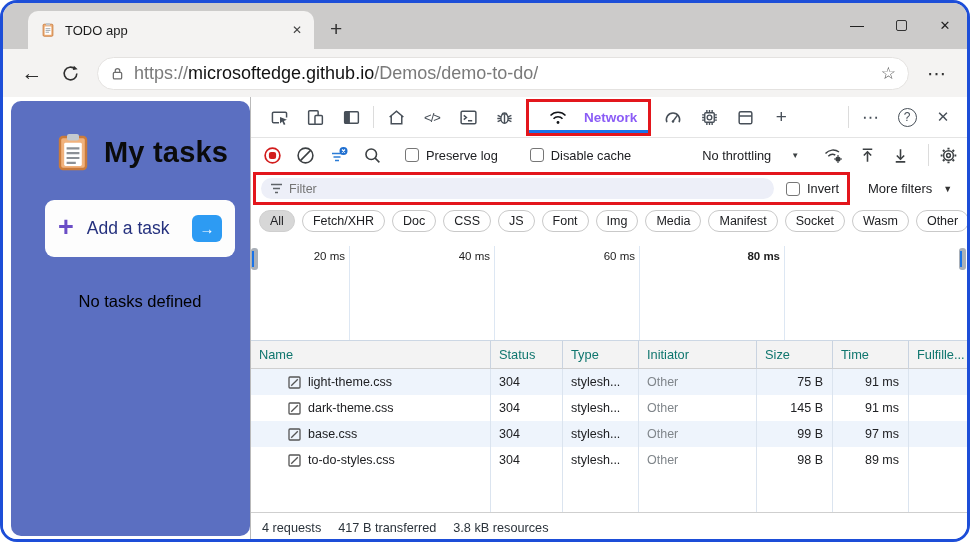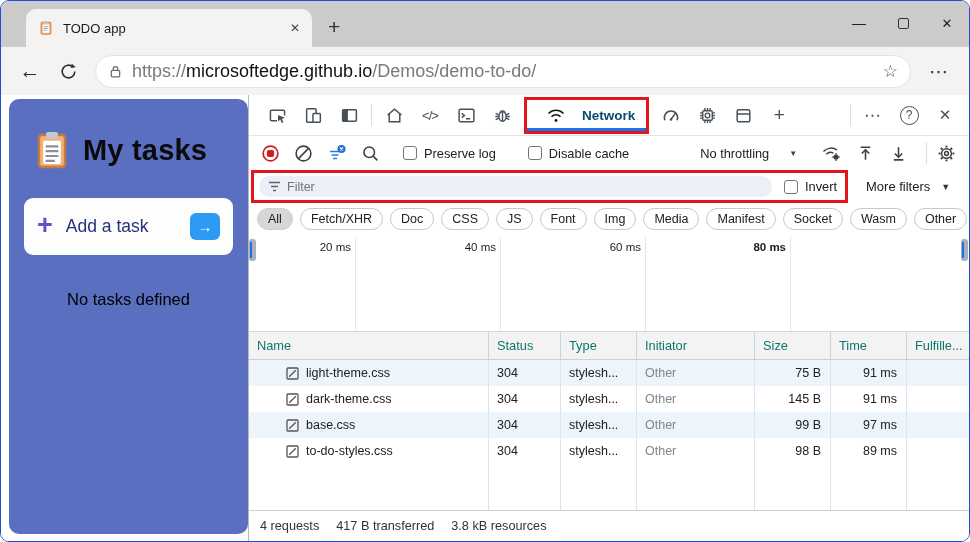--- a/index.html
+++ b/index.html
@@ -1,19 +1,19 @@
 <!DOCTYPE html>
 <html><head>
 <meta charset="utf-8">
 <style>
   * { margin:0; padding:0; box-sizing:border-box; }
   html,body { background:#fff; font-family:"Liberation Sans", sans-serif; }
   .window {
     position:relative; width:970px; height:542px;
-    border:1px solid #1d4ed8; border-radius:9px; overflow:hidden;
+    border:3px solid #1d4ed8; border-radius:17px; overflow:hidden;
     background:#fff;
   }
   
   .tabstrip { height:46px; background:#cccbca; display:flex; align-items:flex-end; }
   .tab {
     margin-left:25px; width:286px; height:38px; background:#f4f3f2;
     border-radius:10px 10px 0 0; display:flex; align-items:center;
     padding:0 12px; gap:9px; font-size:13px; color:#1b1b1b;
   }
   .tab-close { margin-left:auto; font-size:12px; color:#444; cursor:default; }
@@ -33,21 +33,21 @@
   }
   .urltext { font-size:18px; color:#7a7a7a; white-space:nowrap; overflow:hidden; }
   .urltext .host { color:#111; }
   .star { margin-left:auto; font-size:17px; color:#555; }
   .browser-menu { font-size:19px; color:#333; width:36px; text-align:center; letter-spacing:1px; }
   
   .content { display:flex; height:446px; }
   .page { width:247px; background:#fff; position:relative; }
   .todo-panel {
     position:absolute; left:8px; top:4px; right:0; bottom:7px;
-    background:#5b6fc1; border-radius:10px;
+    background:#5b6fc1; border-radius:10px;padding-left:19px;
   }
   .todo-head { display:flex; align-items:center; gap:13px; padding:30px 14px 0 25px; }
   .todo-title { font-size:29px; font-weight:700; color:#0b0b0b; letter-spacing:0.2px; }
   .add-card {
     margin:27px 15px 0 15px; height:57px; background:#fdfdfd; border-radius:9px;
     display:flex; align-items:center; padding:0 13px; gap:13px;
   }
   .add-plus { font-size:27px; font-weight:700; color:#6b4ec6; line-height:1; margin-top:-3px; }
   .add-label { font-size:17.5px; color:#25317e; }
   .add-go {
@@ -61,21 +61,21 @@
   svg { display:block; }
   .dt-tabs { height:41px; display:flex; align-items:center; padding:0 6px 0 10px; border-bottom:1px solid #e4e4e4; }
   .dt-tabs .icon { width:36px; height:34px; }
   .vsep { width:1px; height:22px; background:#dcdcdc; margin:0 4px; }
   .glyph-ico { font-size:15px; font-weight:400; color:#474f58; }
   .elements-glyph { font-size:13px; letter-spacing:-1px; }
   .network-tab {
     position:relative; height:37px; display:flex; align-items:center; gap:8px;
     padding:0 11px; border:3px solid #e3161c; margin:0 4px; background:#fff;
   }
-  .network-tab-label { font-size:13.5px; font-weight:600; color:#0c4a6e; }
+  .network-tab-label { font-size:13.5px; font-weight:600; color:#8b5cf6; }
   .network-underline { position:absolute; left:0; right:0; bottom:0; height:3px; background:#1a73e8; }
   .dt-right { margin-left:auto; display:flex; align-items:center; }
   .help-circle { width:19px; height:19px; border:1.4px solid #474f58; border-radius:50%; font-size:12px; display:flex; align-items:center; justify-content:center; }
   
   .dt-nettoolbar { height:34px; display:flex; align-items:center; padding:0 8px 0 12px; gap:14px;text-align:right; }
   .dt-nettoolbar .icon { width:30px; height:28px; }
   .cb { width:14px; height:14px; border:1.4px solid #767676; border-radius:3px; background:#fff; flex:none; }
   .cb-group { display:flex; align-items:center; gap:7px; margin:0 9px; }
   .cb-label { font-size:12.8px; color:#202124; white-space:nowrap; }
   .throttle { display:flex; align-items:center; gap:20px; margin:0 10px 0 8px; }
@@ -97,21 +97,21 @@
   .more-filters-label { font-size:13px; color:#202124; white-space:nowrap; }
   .dd-arrow-dark { font-size:9px; color:#333; }
   
   .dt-typerow { height:32px; display:flex; align-items:center; gap:7px; padding:0 8px; }
   .pill {
     height:22px; padding:0 10px; border:1px solid #c9c9c9; border-radius:12px; background:#fff;
     font-size:12.5px; color:#202124; font-family:"Liberation Sans", sans-serif; display:flex; align-items:center; white-space:nowrap;
   }
   .pill.sel { background:#d7d7d7; border-color:#cfcfcf; }
   
-  .dt-timeline { height:95px; position:relative; display:flex; border-bottom:1px solid #ccd7e4; margin-top:2px;padding-left:8px; }
+  .dt-timeline { height:95px; position:relative; display:flex; border-bottom:1px solid #ccd7e4; margin-top:9px; }
   .tl-seg { border-right:1px solid #dde7f3; height:100%; }
   .tl-seg span { display:block; text-align:right; padding:4px 4px 0 0; font-size:11.5px; color:#1d1d1d; }
   .tl-fill { flex:1; }
   .tl-handle { position:absolute; top:2px; width:7px; height:22px; background:#aab0b8; border-radius:3px; }
   .tl-handle .bar { position:absolute; left:1px; top:3px; width:2px; height:16px; background:#1a73e8; }
   .tl-handle.left { left:0; }
   .tl-handle.right { right:1px; }
   
   .ntable {
     flex:1; min-height:0; display:grid;

